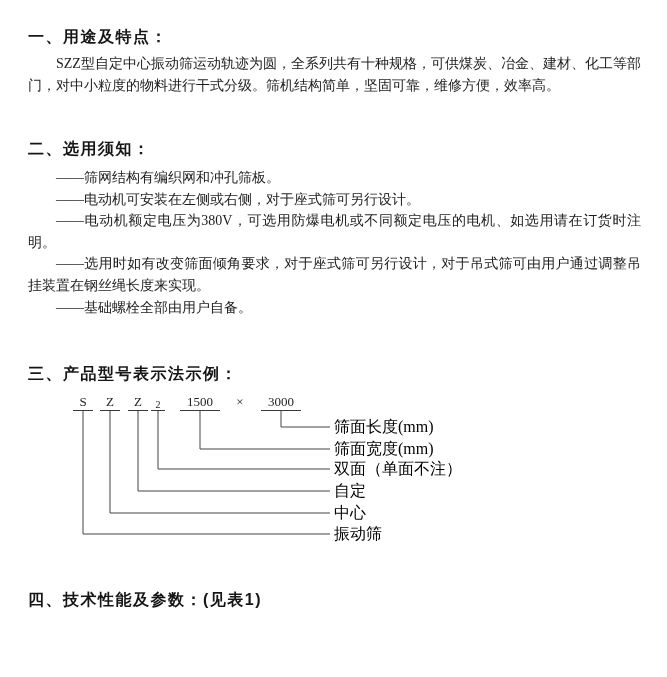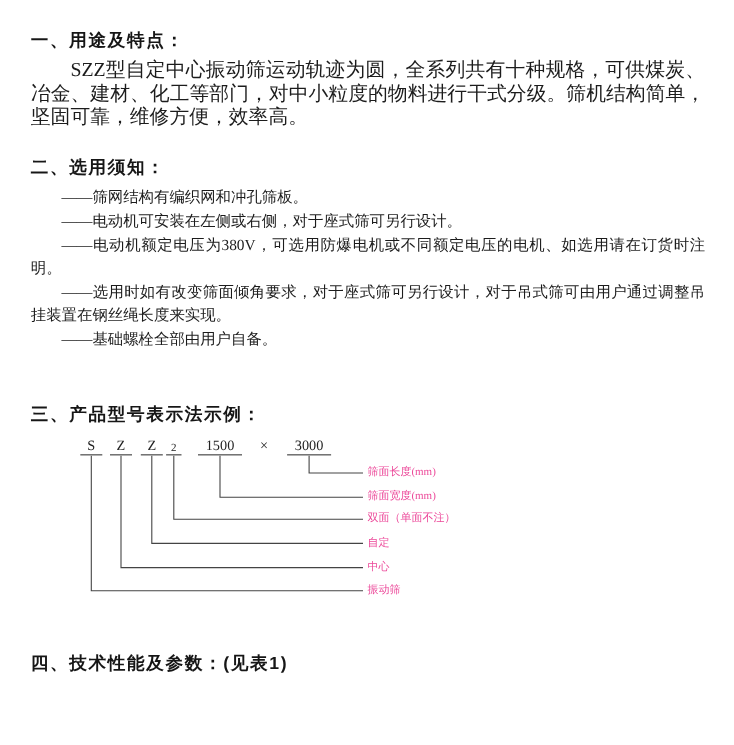--- a/index.html
+++ b/index.html
@@ -24,26 +24,26 @@
   }
   .sec-heading {
     margin: 0;
     font-family: "Liberation Sans", sans-serif;
     font-weight: bold;
     font-size: 16px;
     letter-spacing: 1.5px;
     color: #161616;
   }
   .mt-s1 { margin-top: 15px; }
-  .mt-s2 { margin-top: 24px; }
+  .mt-s2 { margin-top: 43px; }
   .mt-s3 { margin-top: 46px; }
   .mt-s4 { margin-top: 44px; }
   .body-par {
     margin: 5px 0 0 0;
-    font-size: 18px;
+    font-size: 14px;
     line-height: 21.5px;
     text-align: justify;
     text-indent: 2em;
   }
   .notice-list { margin-top: 7px; }
   .notice-list p {
     margin: 0;
     font-size: 14px;
     line-height: 21.6px;
     text-align: justify;
@@ -65,23 +65,23 @@
     font-size: 13px;
     font-family: "Liberation Serif", serif;
     color: #222;
   }
   .tok.u { border-bottom: 1px solid #3a3a3a; }
   .tok.sub { font-size: 10px; line-height: 22px; }
   .connectors { position: absolute; left: 0; top: 17px; }
   .dlabel {
     position: absolute;
     left: 334px;
-    font-size: 10px;
+    font-size: 16px;
     line-height: 16px;
-    color: #ec4899;
+    color: #000000;
     white-space: nowrap;
   }
   .dl-0 { top: 25px; }
   .dl-1 { top: 47px; }
   .dl-2 { top: 67px; }
   .dl-3 { top: 89px; }
   .dl-4 { top: 111px; }
   .dl-5 { top: 132px; }
 </style>
 </head>

